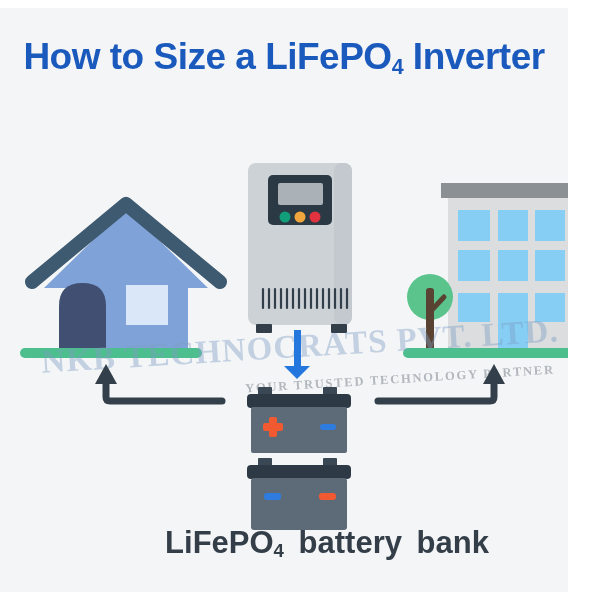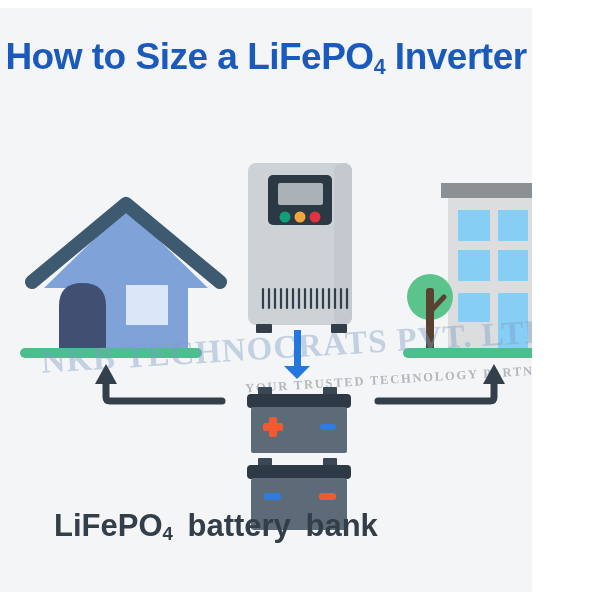--- a/index.html
+++ b/index.html
@@ -1,19 +1,20 @@
 <!DOCTYPE html>
 <html style="--background: #f4f5f7; --frame_white: #ffffff; --title_blue: #1b5abd; --house_roof: #3e5a70; --house_body: #7fa3d8; --house_door: #414f72; --house_window: #d9e7f9; --ground_green: #4dbf8e; --inverter_body: #cdd2d6; --inverter_body_shade: #c3c9ce; --inverter_panel: #2b3945; --inverter_screen: #aab2b8; --light_green: #129e79; --light_amber: #f0a63c; --light_red: #e1333f; --inverter_dark: #323e4a; --building_roof: #8b9094; --building_body: #dbdddf; --building_window: #86cef4; --tree_green: #5ac48c; --tree_trunk: #5a4232; --battery_body: #5d6b79; --battery_cap: #2d3945; --battery_terminal: #3a4754; --plus_orange: #f15a31; --minus_blue: #2e7ce0; --arrow_blue: #2478dd; --arrow_dark: #33404b; --label_dark: #333e48; --watermark_blue: rgba(125,157,196,0.42); --watermark_gray: rgba(122,131,141,0.55);"><head>
 <meta charset="utf-8">
 <style>
   html,body{margin:0;padding:0;}
   .canvas{
     position:relative;width:532px;height:600px;overflow:hidden;
     background:var(--background,#f4f5f7);
     font-family:"Liberation Sans",sans-serif;
+    padding-left:36px;
   }
   .frame{position:absolute;left:0;width:600px;height:8px;background:var(--frame_white,#fff);}
   .frame.top{top:0;} .frame.bottom{top:592px;}
 
   .title{
     position:absolute;top:33px;left:0;right:0;text-align:center;
     color:var(--title_blue);font-size:37px;font-weight:bold;line-height:47px;
     letter-spacing:-0.5px;
   }
   .title sub{font-size:0.58em;vertical-align:baseline;position:relative;top:0.22em;}
@@ -29,21 +30,21 @@
     transform:rotate(-3.5deg);transform-origin:50% 50%;white-space:nowrap;
   }
   .wm-tag{
     position:absolute;top:372px;left:200px;width:400px;text-align:center;
     font-family:"Liberation Serif",serif;font-weight:bold;font-size:12.5px;
     letter-spacing:1.8px;color:var(--watermark_gray);
     transform:rotate(-3.5deg);transform-origin:50% 50%;white-space:nowrap;
   }
 
   .battery-label{
-    position:absolute;top:508px;left:54px;width:546px;text-align:left;
+    position:absolute;top:525px;left:54px;width:546px;text-align:center;
     color:var(--label_dark);font-size:31px;font-weight:bold;word-spacing:6px;
     white-space:nowrap;
   }
   .battery-label sub{font-size:0.6em;vertical-align:baseline;position:relative;top:0.22em;}
 
   
   .f-housebody{fill:var(--house_body);} .s-roof{stroke:var(--house_roof);}
   .f-door{fill:var(--house_door);} .f-window{fill:var(--house_window);}
   .f-invbody{fill:var(--inverter_body);} .f-invshade{fill:var(--inverter_body_shade);}
   .f-panel{fill:var(--inverter_panel);} .f-screen{fill:var(--inverter_screen);}

